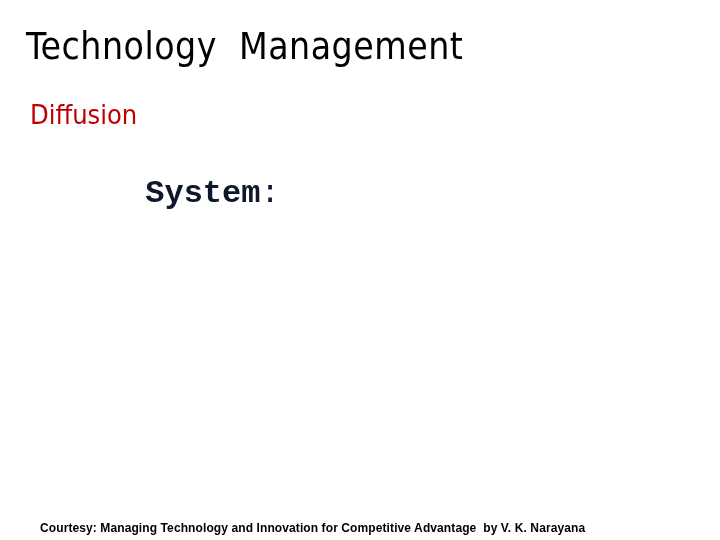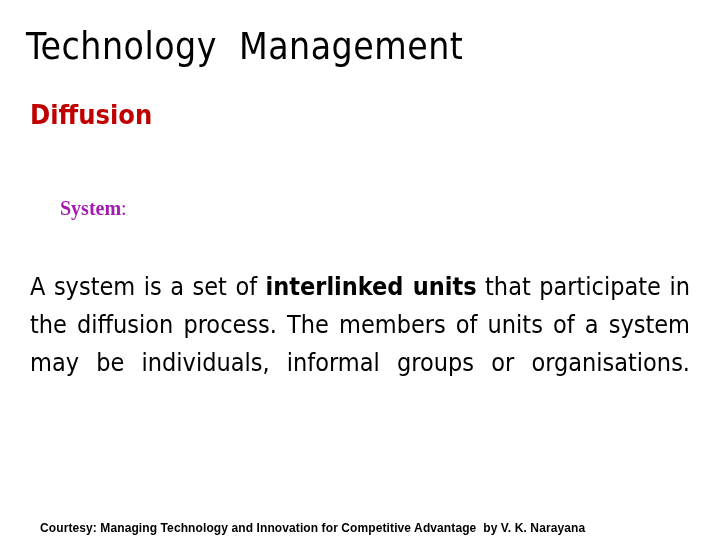--- a/index.html
+++ b/index.html
@@ -43,32 +43,32 @@
   .body-block {
     position: absolute;
     left: 30px;
     top: 98px;
     width: 660px;
   }
 
   .section-heading {
     font-family: "DejaVu Sans Condensed", "Liberation Sans Narrow", "Liberation Sans", sans-serif;
     font-size: 27px;
-    font-weight: bold;
+    font-weight: normal;
     color: #C00000;
     line-height: 34px;
-    margin: 0 0 28px 0;
+    margin: 0 0 14px 0;
     white-space: pre;
   }
 
   .term-line {
-    font-family: Liberation Serif, serif;
-    font-size: 20px;
+    font-family: Liberation Mono, monospace;
+    font-size: 32px;
     line-height: 32px;
-    color: #a21caf;
+    color: #0f172a;
     margin: 0 0 12px 0;
     white-space: pre;
   }
   .term-line .term {
     font-weight: bold;
   }
   .term-line .colon {
     font-weight: normal;
   }
 
@@ -115,21 +115,18 @@
   <div class="slide-title">Technology  Management</div>
 
   <div class="body-block">
 
     <div class="section-heading">Diffusion</div>
 
     <p class="term-line">
       <span class="term">System</span><span class="colon">:</span>
     </p>
 
-    <p class="definition">
-      <span>A system is a set of </span><span class="emph">interlinked units</span><span> that participate in the diffusion process. The members of units of a system may be individuals, informal groups or organisations.</span>
-    </p>
 
   </div>
 
   <div class="courtesy">Courtesy: Managing Technology and Innovation for Competitive Advantage  by V. K. Narayana</div>
 
 </div>
 
 </body></html>

